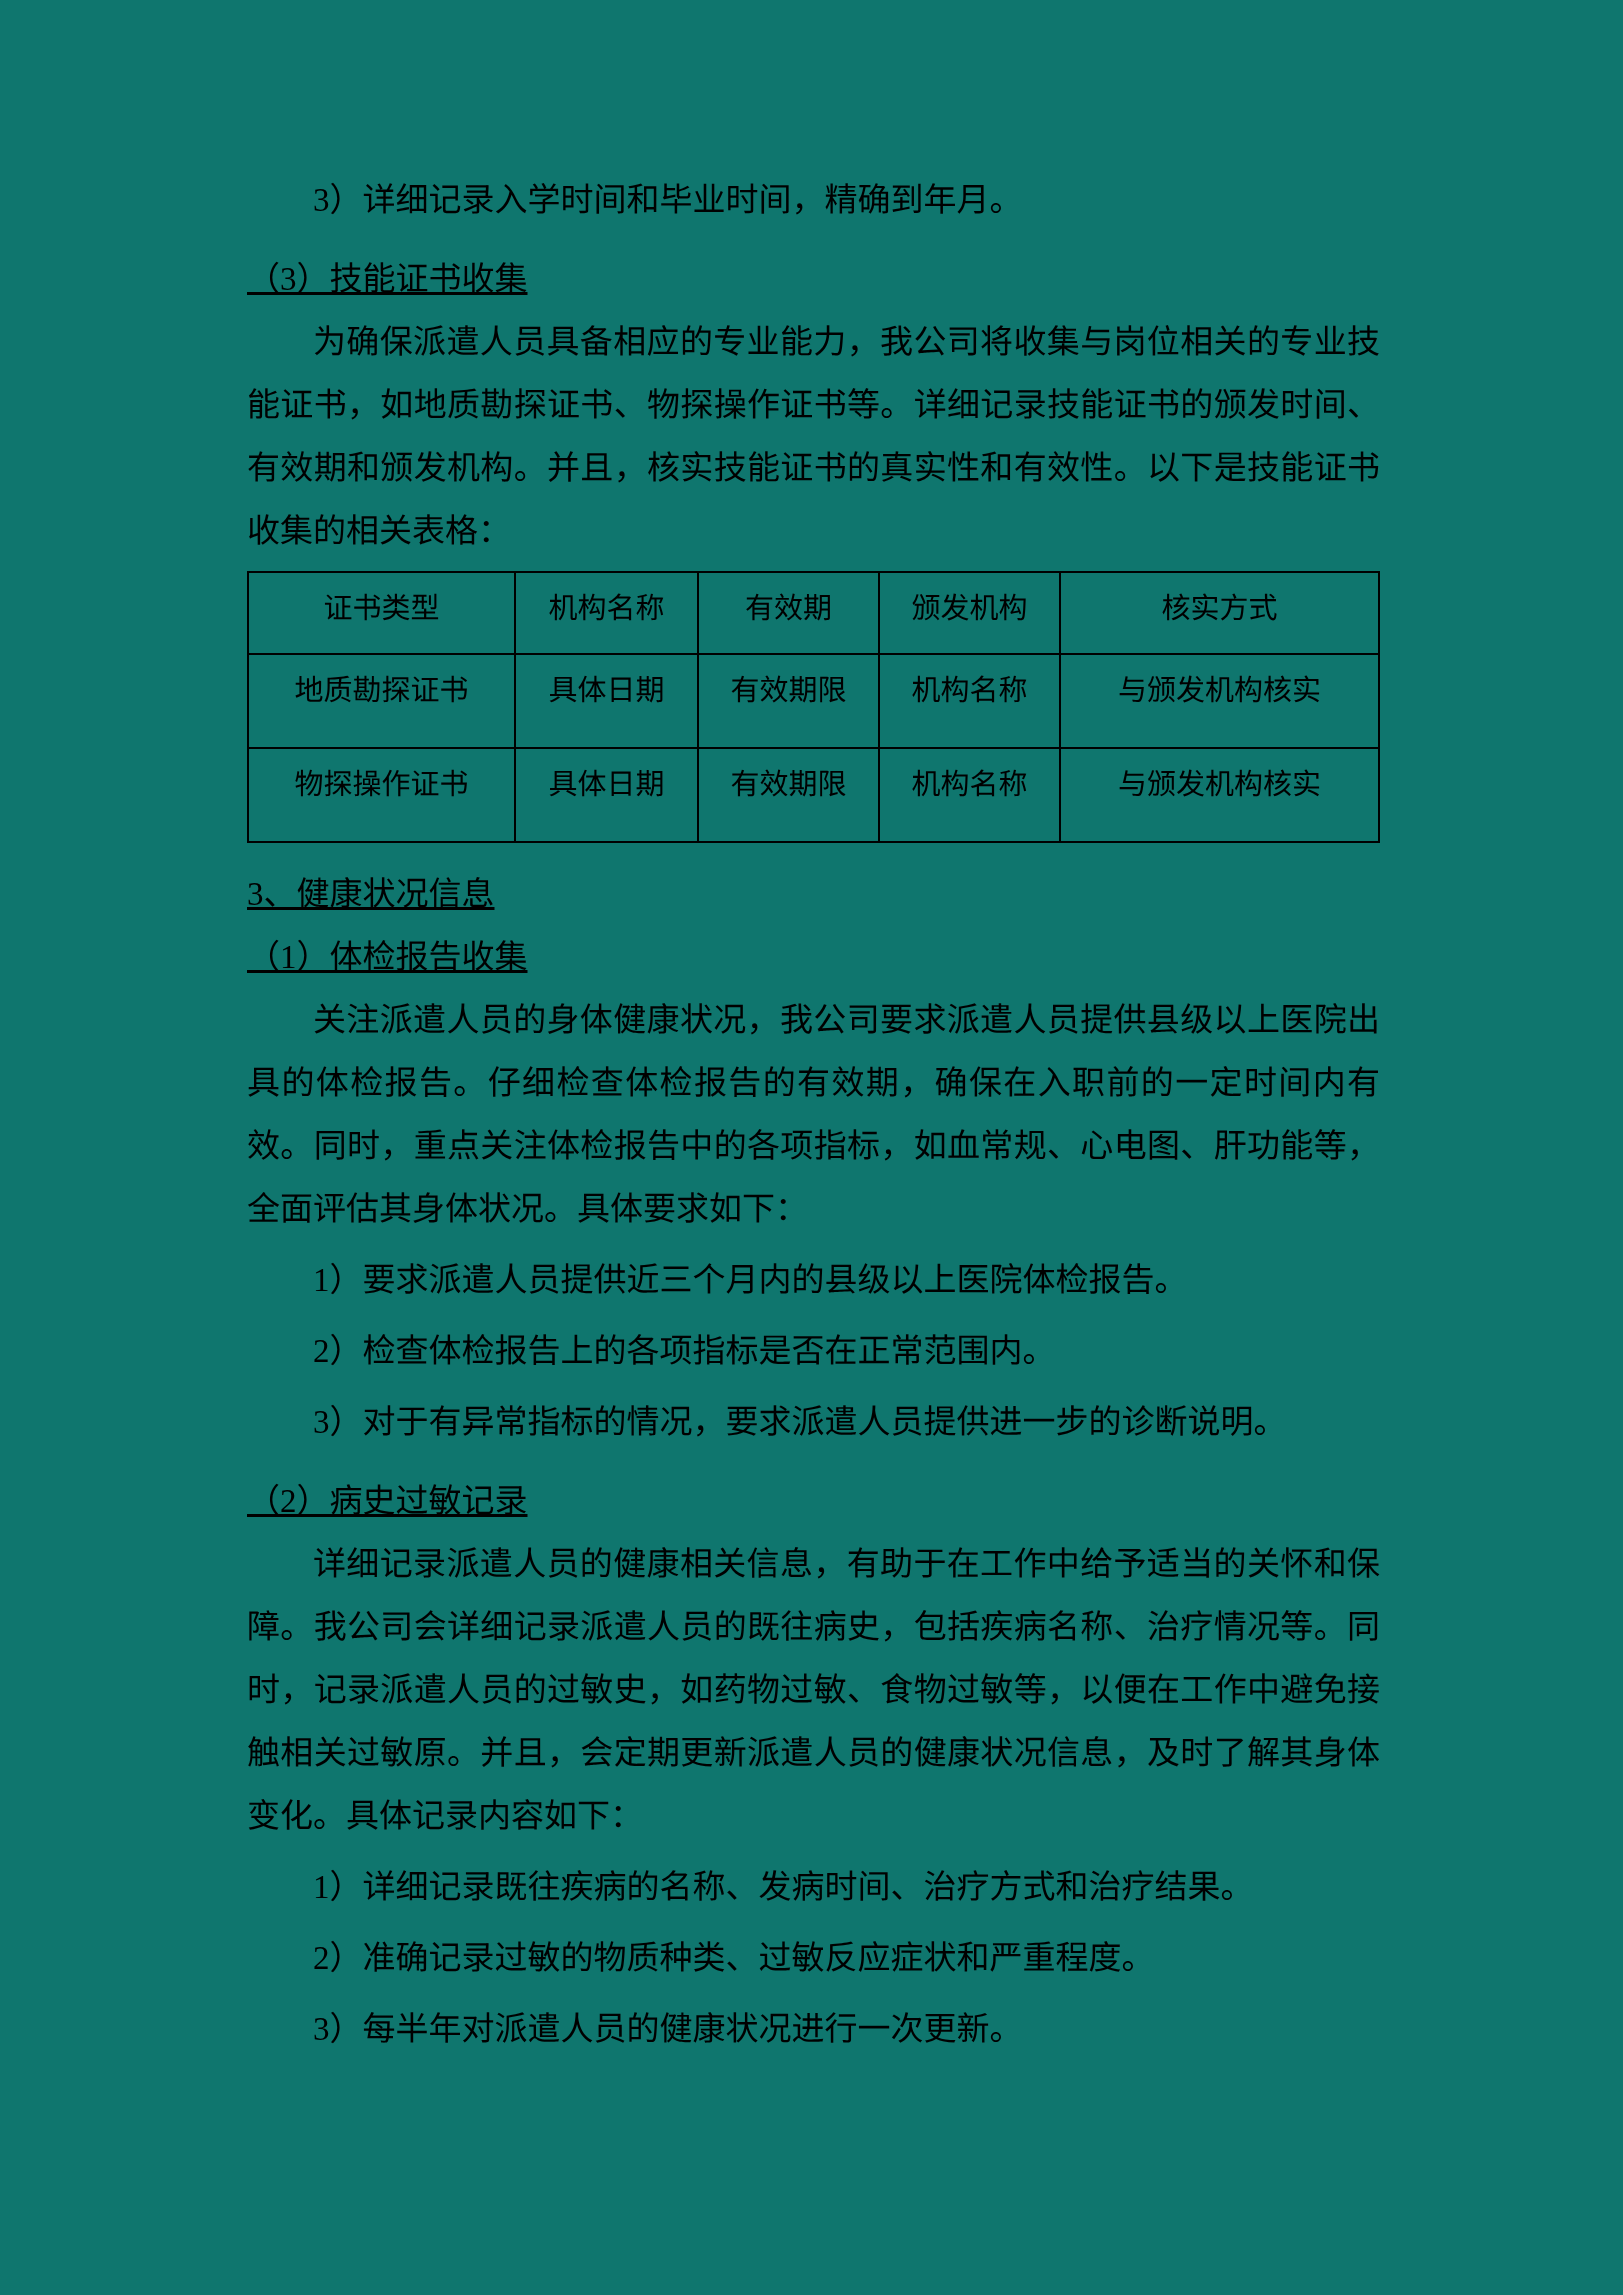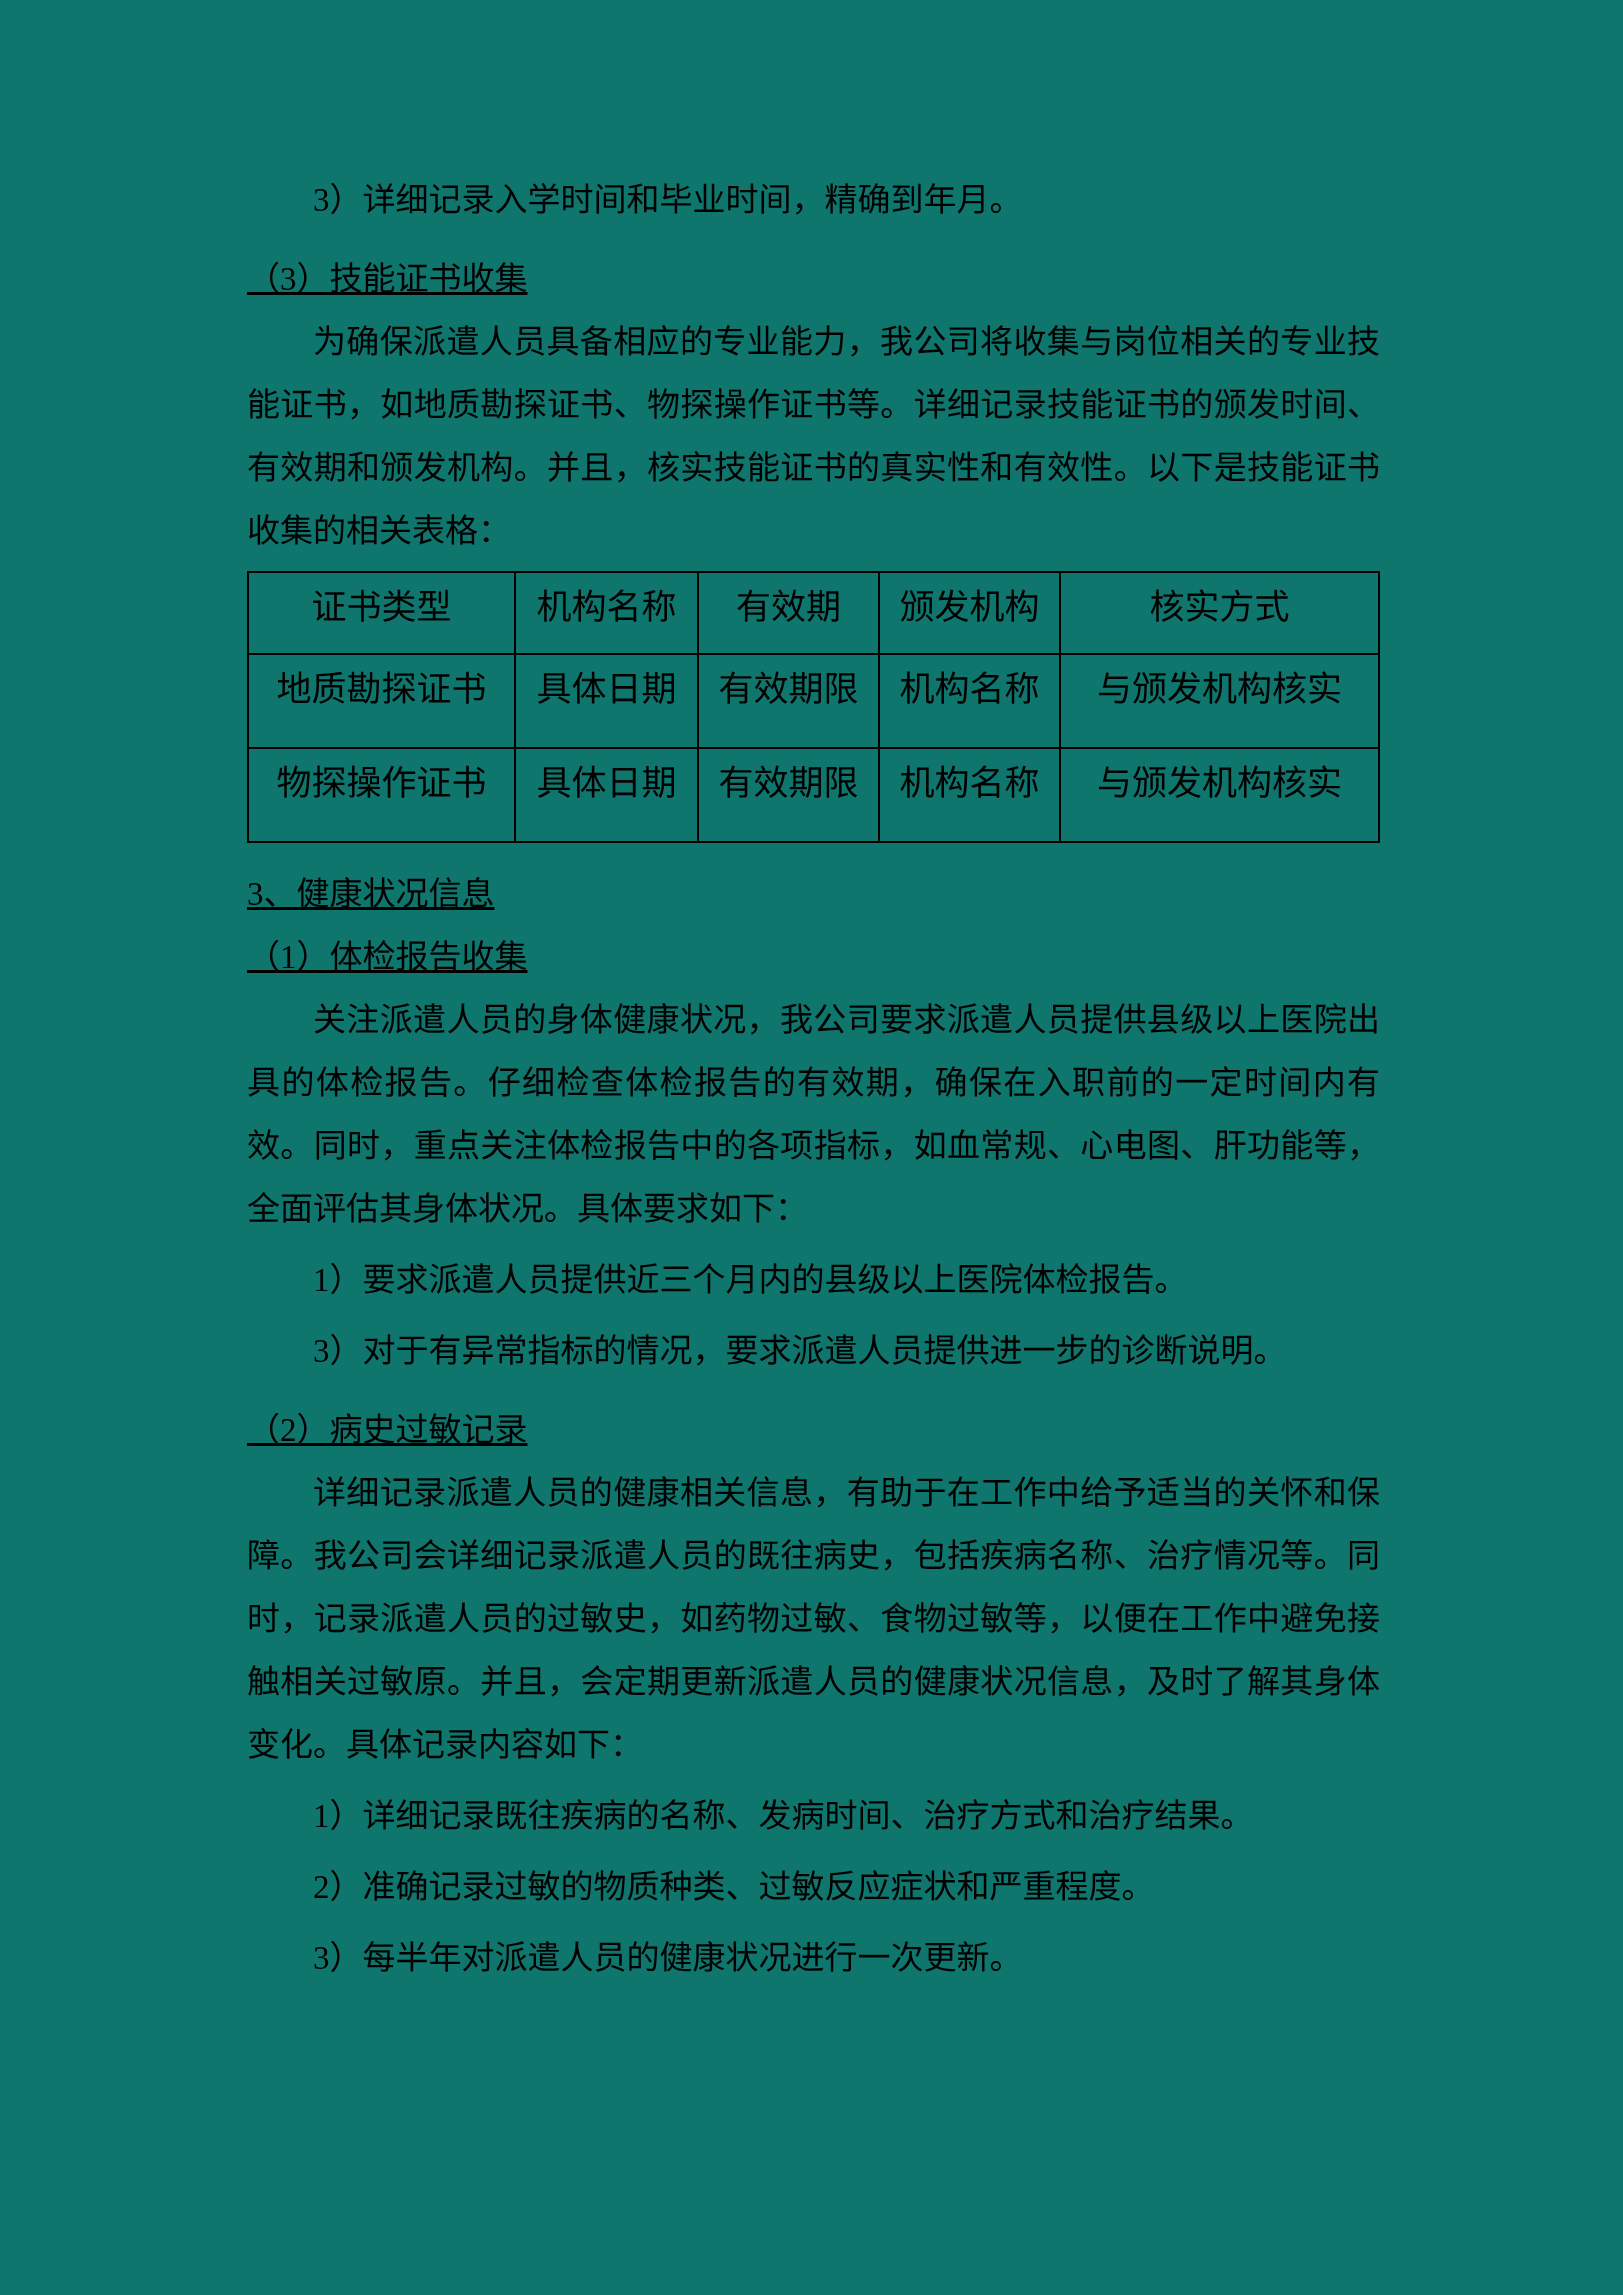--- a/index.html
+++ b/index.html
@@ -56,21 +56,21 @@
     margin-bottom: 19.6px;
     text-align: center;
   }
   table.cert-table th,
   table.cert-table td {
     border: 2.6px solid #000000;
     font-weight: normal;
     vertical-align: top;
     padding: 16.4px 2.6px 0 2.6px;
     line-height: 36px;
-    font-size: 35px;
+    font-size: 29px;
     overflow: hidden;
     margin-left: 28px;
   }
   table.cert-table thead tr { height: 82px; }
   table.cert-table tbody tr { height: 94px; }
   .col-type   { width: 23.6%; }
   .col-issue  { width: 16.2%; }
   .col-valid  { width: 16.0%; }
   .col-org    { width: 16.0%; }
   .col-verify { width: 28.2%; }
@@ -123,20 +123,21 @@
     </table>
 
     <p class="block heading tight">3、健康状况信息</p>
 
     <p class="block heading tight">（1）体检报告收集</p>
 
     <p class="block para">关注派遣人员的身体健康状况，我公司要求派遣人员提供县级以上医院出具的体检报告。仔细检查体检报告的有效期，确保在入职前的一定时间内有效。同时，重点关注体检报告中的各项指标，如血常规、心电图、肝功能等，全面评估其身体状况。具体要求如下：</p>
 
     <p class="block list-item">1）要求派遣人员提供近三个月内的县级以上医院体检报告。</p>
 
+    <p class="block list-item">2）检查体检报告上的各项指标是否在正常范围内。</p>
 
     <p class="block list-item">3）对于有异常指标的情况，要求派遣人员提供进一步的诊断说明。</p>
 
     <p class="block heading">（2）病史过敏记录</p>
 
     <p class="block para">详细记录派遣人员的健康相关信息，有助于在工作中给予适当的关怀和保障。我公司会详细记录派遣人员的既往病史，包括疾病名称、治疗情况等。同时，记录派遣人员的过敏史，如药物过敏、食物过敏等，以便在工作中避免接触相关过敏原。并且，会定期更新派遣人员的健康状况信息，及时了解其身体变化。具体记录内容如下：</p>
 
     <p class="block list-item">1）详细记录既往疾病的名称、发病时间、治疗方式和治疗结果。</p>
 
     <p class="block list-item">2）准确记录过敏的物质种类、过敏反应症状和严重程度。</p>

